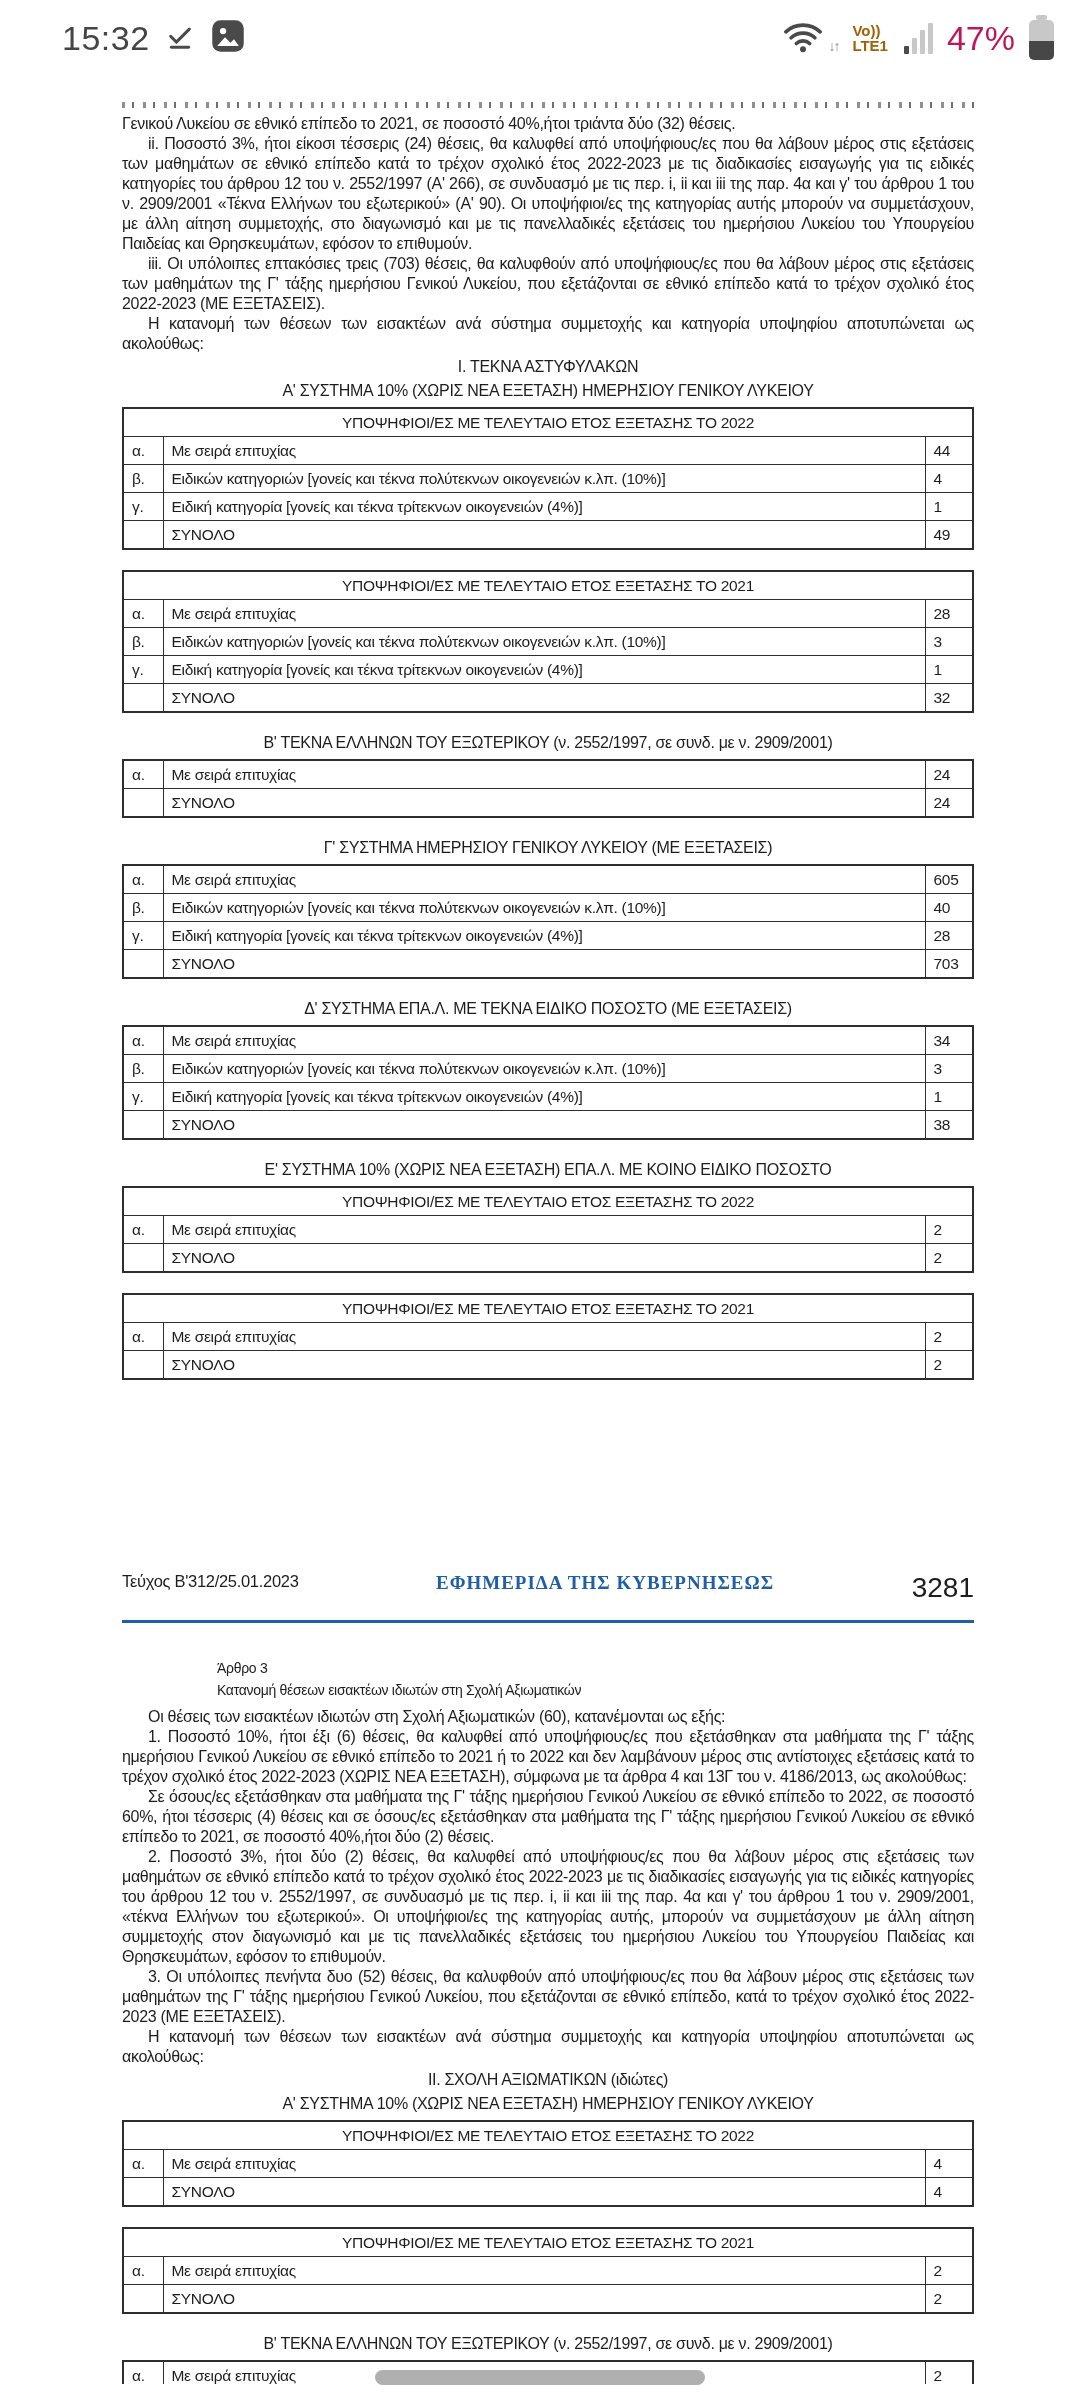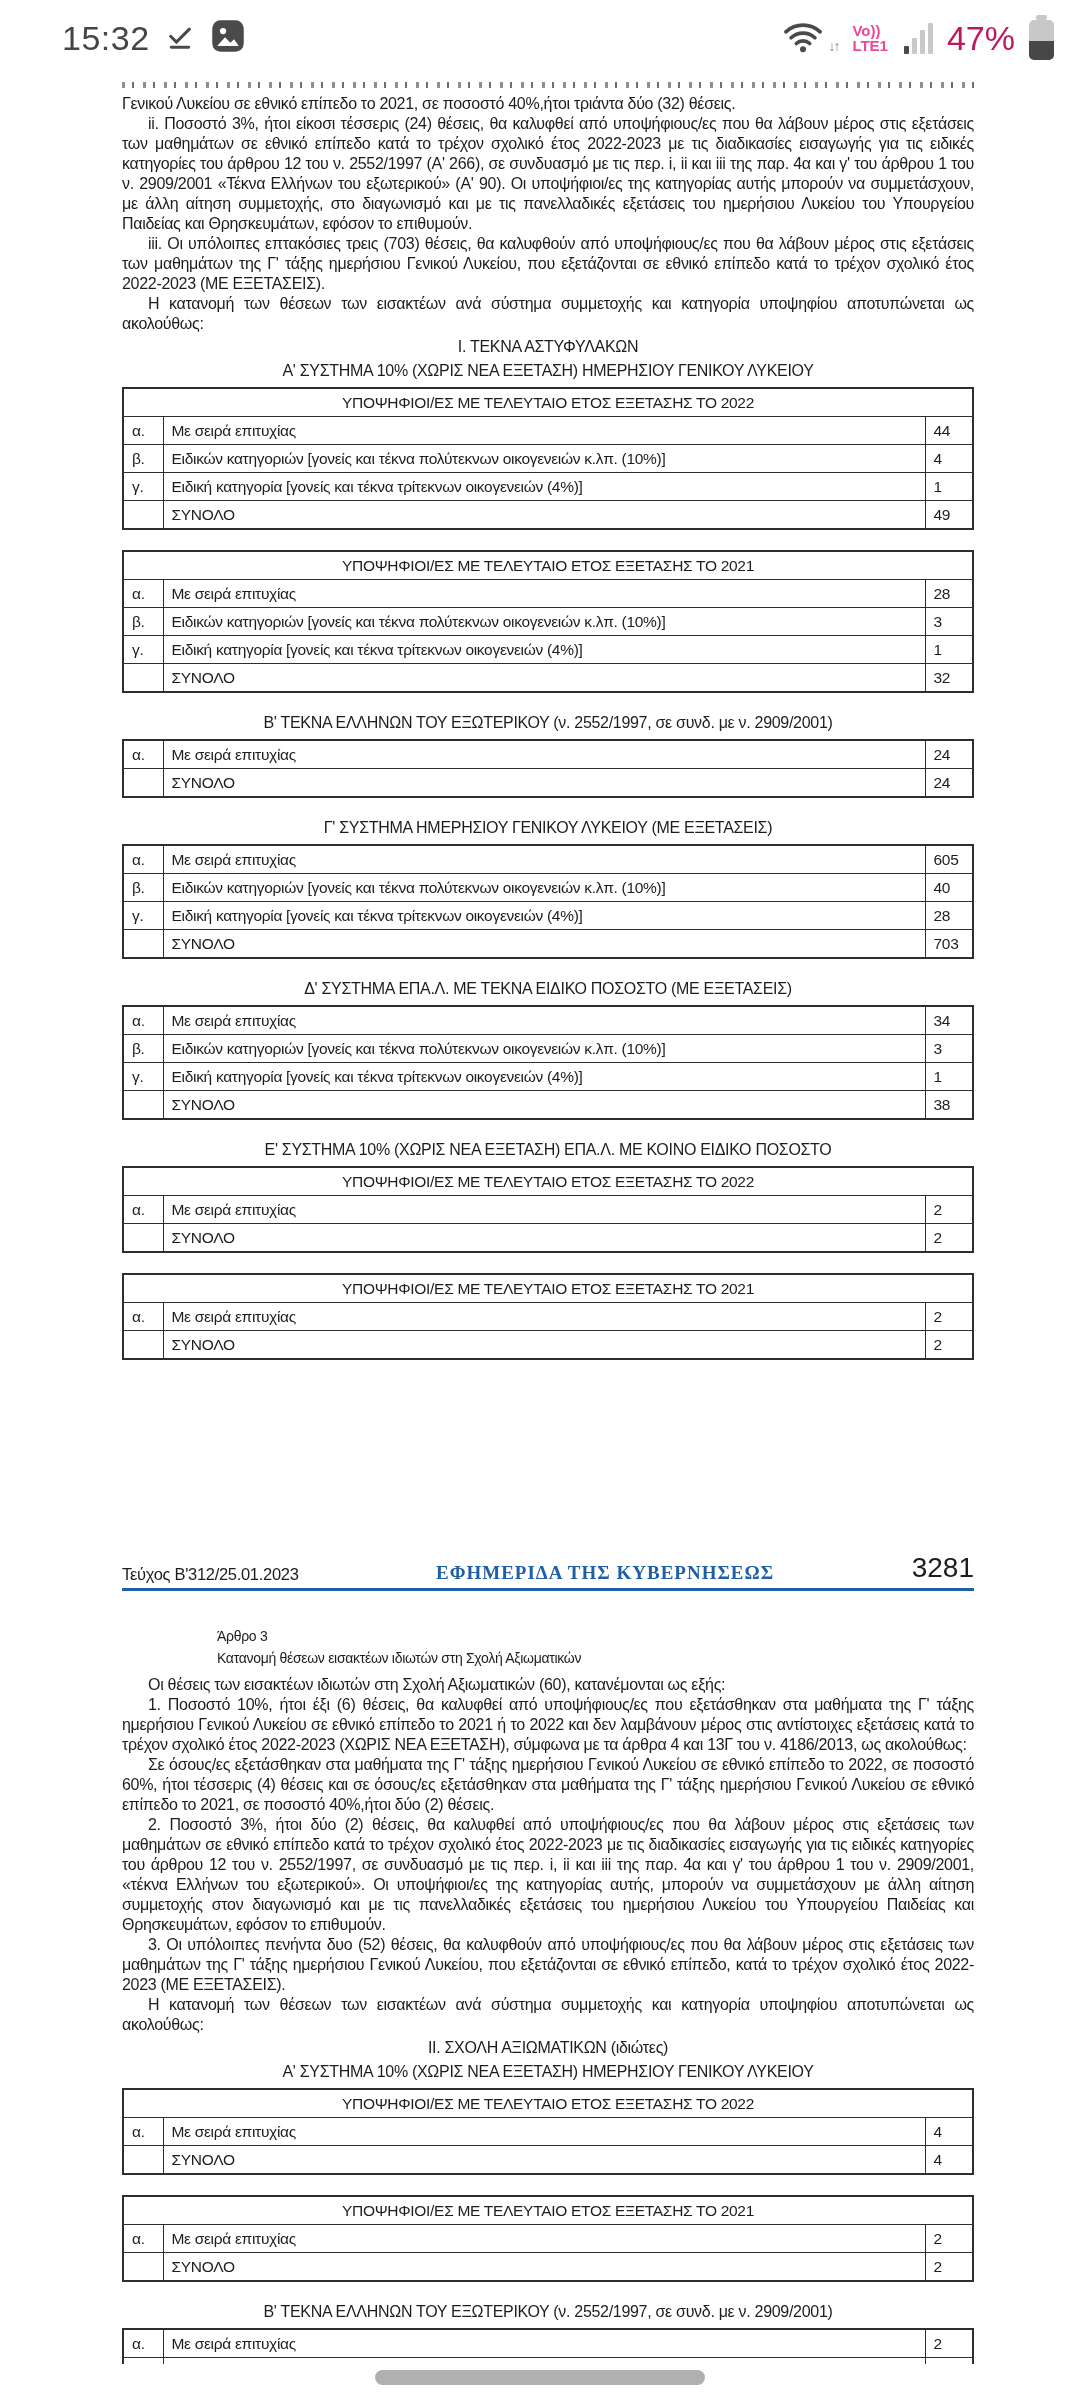--- a/index.html
+++ b/index.html
@@ -9,49 +9,49 @@
   }
   
   .status-bar{
     height:72px;display:flex;align-items:center;justify-content:space-between;
     padding:4px 26px 0 62px;box-sizing:border-box;
   }
   .sb-left,.sb-right{display:flex;align-items:center;gap:14px;}
   .sb-time{font-size:34px;color:#454545;letter-spacing:0.5px;}
   .sb-pct{font-size:34px;color:#be185d;}
   .volte{display:flex;flex-direction:column;align-items:flex-start;line-height:15px;
-         font-size:15px;font-weight:700;color:#ec4899;}
+         font-size:15px;font-weight:700;color:#a16207;}
   .updown{font-size:14px;color:#8a8a8a;margin-left:-10px;margin-top:16px;letter-spacing:-2px;}
   .sigbars{display:flex;align-items:flex-end;gap:3px;height:32px;margin-left:2px;}
   .sigbars i{display:block;width:5px;border-radius:1px;}
   .sb1{height:8px;background:#4a4a4a;}
   .sb2{height:16px;background:#c8c8c8;}
   .sb3{height:24px;background:#c8c8c8;}
   .sb4{height:31px;background:#c8c8c8;}
   .bat{position:relative;width:25px;height:40px;border-radius:5px;margin-top:4px;
        background:linear-gradient(to bottom,#c8c8c8 0 53%,#474747 53% 100%);}
   .bat::before{content:'';position:absolute;top:-5px;left:7px;width:11px;height:5px;
        border-radius:2px;background:#c8c8c8;}
   
-  .viewport{position:absolute;top:68px;left:0;width:1080px;height:2296px;overflow:hidden;}
+  .viewport{position:absolute;top:88px;left:0;width:1080px;height:2296px;overflow:hidden;}
   .doc{width:852px;margin-left:122px;}
   .clipline{height:6px;margin:14px 0 6px 0;
     background:repeating-linear-gradient(90deg,#8f8f8f 0 3px,transparent 3px 10px,#6f6f6f 10px 12px,transparent 12px 21px);
   }
   .doc p{margin:0;font-size:16px;line-height:20px;text-align:justify;text-indent:26px;letter-spacing:-0.3px;}
   .doc p.noind{text-indent:0;}
   .chead{text-align:center;font-size:16px;line-height:20px;margin:3px 0 4px;letter-spacing:-0.3px;}
   .dtable{width:100%;border-collapse:collapse;border:2px solid #2e2e2e;margin:6px 0 20px;}
   .dtable td{border:1px solid #2e2e2e;height:27px;padding:0 8px;font-size:15.5px;
              letter-spacing:-0.3px;vertical-align:middle;}
   .dtable td.th{text-align:center;}
   col.ci{width:40px;} col.cv{width:48px;}
   .spacer{height:172px;}
   
-  .gz-head{display:flex;align-items:flex-end;justify-content:space-between;margin:0 0 4px 0;}
+  .gz-head{display:flex;align-items:flex-start;justify-content:space-between;margin:0 0 16px 0;}
   .gz-issue{font-size:16.5px;letter-spacing:-0.3px;}
   .gz-title{font-family:"Liberation Serif",serif;font-weight:700;font-size:19px;
             color:#1e5fa8;letter-spacing:1px;}
   .gz-page{font-size:28px;}
   .gz-rule{height:3px;background:#1e5fa8;margin-bottom:34px;}
   .art-title,.art-sub{font-size:14px;line-height:22px;letter-spacing:-0.3px;margin-left:95px;}
   .art-gap{height:6px;}
   
   .pill{position:absolute;left:50%;transform:translateX(-50%);top:2370px;
         width:330px;height:15px;border-radius:8px;background:#b0b0b0;}

